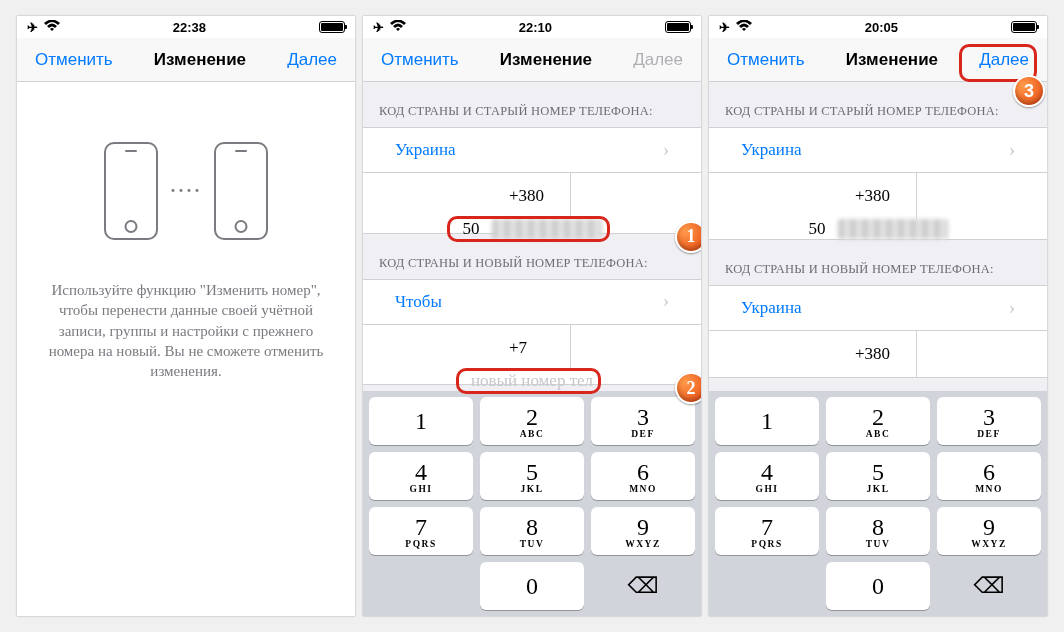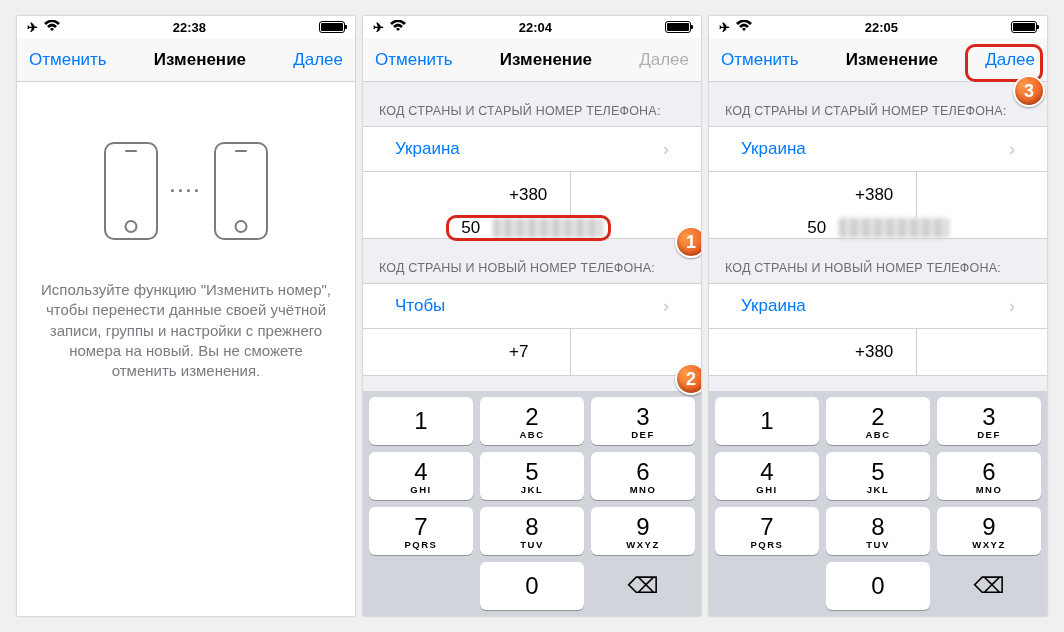--- a/index.html
+++ b/index.html
@@ -47,21 +47,21 @@
     content: ""; position: absolute; right: -3px; top: 3px; width: 2px; height: 4px;
     background: #000; border-radius: 0 1px 1px 0;
   }
   .battery-fill { background: #000; height: 8px; width: 22px; margin-left: 1px; border-radius: 1px;}
   
   .navbar {
     height: 44px;
     display: flex;
     align-items: center;
     justify-content: space-between;
-    padding: 0 12px;
+    padding: 0 18px;
     border-bottom: 1px solid #d1d1d4;
     background: #f8f8f9;
   }
   .nav-btn { font-size: 17px; color: #007aff; }
   .nav-btn.disabled { color: #b0b0b4; }
   .nav-title { font-size: 17px; font-weight: 600; color: #000; }
   .nav-right-wrap { position: relative; }
   .highlight-box {
     position: absolute;
     border: 3px solid #d8261c;
@@ -71,20 +71,21 @@
   .highlight-next {
     top: -6px; right: -8px; width: 78px; height: 38px;
   }
   
   .content {
     flex: 1;
     background: #efeff4;
     overflow: hidden;
     display: flex;
     flex-direction: column;
+    font-family: Liberation Serif, serif;
   }
   .content.white { background: #fff; }
   
   .intro {
     background: #fff;
     flex: 1;
     padding: 0 24px;
     text-align: center;
     color: #7a7a80;
     font-size: 15px;
@@ -244,21 +245,21 @@
   <div class="phone">
     <div class="statusbar">
       <div class="left">
         <span>✈</span>
         <span>
           <svg width="16" height="12" viewBox="0 0 16 12">
               <path d="M8 11 L6 9 Q8 7 10 9 Z M3 6 Q8 1 13 6 L11 8 Q8 5 5 8 Z M0 3 Q8 -4 16 3 L14 5 Q8 -1 2 5 Z" fill="#000"></path>
             </svg>
         </span>
       </div>
-      <div>22:04</div>
+      <div>22:10</div>
       <div class="right">
         <div class="battery">
             <div class="battery-fill"></div>
           </div>
       </div>
     </div>
     <div class="navbar">
       <span class="nav-btn">Отменить</span>
       <span class="nav-title">Изменение</span>
       <span class="nav-btn disabled">Далее</span>
@@ -278,20 +279,24 @@
         <div class="callout" style="right:-6px;bottom:-20px;">1</div>
       </div>
 
       <div class="section-label">КОД СТРАНЫ И НОВЫЙ НОМЕР ТЕЛЕФОНА:</div>
       <div class="row country-row">
         <span>Чтобы</span>
         <span class="chevron">›</span>
       </div>
       <div class="row phone-row" style="margin-bottom:6px;">
         <div class="dialcode">+7</div>
+        <div class="number-input">
+          <span class="placeholder">новый номер тел</span>
+          <div class="highlight-box" style="top:-3px;left:-3px;right:4px;bottom:-3px;"></div>
+        </div>
         <div class="callout" style="right:-6px;bottom:-20px;">2</div>
       </div>
 
       <div style="flex:1"></div>
       <div class="keypad" id="kp2">
           <div class="key">
             <div>1</div>
           </div>
           <div class="key">
             <div>2</div>
@@ -337,21 +342,21 @@
   <div class="phone">
     <div class="statusbar">
       <div class="left">
         <span>✈</span>
         <span>
           <svg width="16" height="12" viewBox="0 0 16 12">
               <path d="M8 11 L6 9 Q8 7 10 9 Z M3 6 Q8 1 13 6 L11 8 Q8 5 5 8 Z M0 3 Q8 -4 16 3 L14 5 Q8 -1 2 5 Z" fill="#000"></path>
             </svg>
         </span>
       </div>
-      <div>22:05</div>
+      <div>20:05</div>
       <div class="right">
         <div class="battery">
             <div class="battery-fill"></div>
           </div>
       </div>
     </div>
     <div class="navbar" style="position:relative;">
       <span class="nav-btn">Отменить</span>
       <span class="nav-title">Изменение</span>
       <span class="nav-right-wrap">

